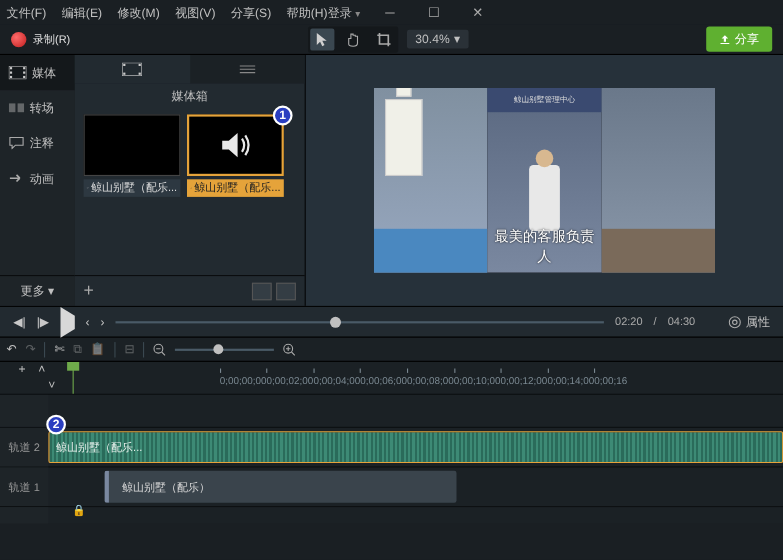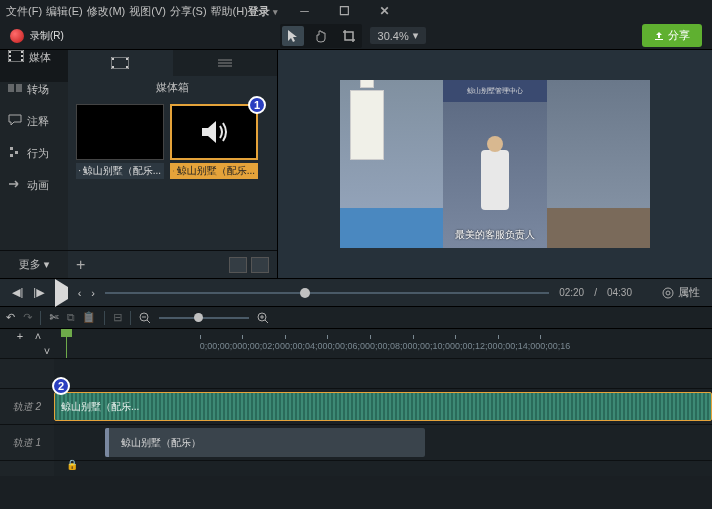--- a/index.html
+++ b/index.html
@@ -1,34 +1,34 @@
 <!DOCTYPE html>
 <html><head>
 <meta charset="utf-8">
 <style>
 * { margin: 0; padding: 0; box-sizing: border-box; font-family: "Microsoft YaHei", Arial, sans-serif; }
 body { background: #1a1f23; color: #c0c0c0; width: 712px; height: 509px; overflow: hidden; font-size: 11px; }
 .menubar { height: 22px; background: #1a1f23; display: flex; align-items: center; padding: 0 6px; }
-.menubar .left { display: flex; gap: 4px; }
+.menubar .left { display: flex; gap: 14px; }
 .menubar .center { flex: 1; text-align: center; color: #888; font-size: 11px; }
-.menubar .right { display: flex; align-items: center; gap: 14px; font-weight: bold; }
+.menubar .right { display: flex; align-items: center; gap: 14px; }
 .menubar .caret { color: #888; font-size: 9px; }
 .winbtn { width: 26px; text-align: center; color: #aaa; font-size: 12px; }
 .toolbar { height: 28px; background: #1a1f23; display: flex; align-items: center; padding: 0 10px; border-bottom: 1px solid #000; }
 .rec-btn { display: flex; align-items: center; gap: 6px; }
 .rec-dot { width: 14px; height: 14px; border-radius: 50%; background: radial-gradient(circle at 35% 35%, #ff6b6b, #c01c1c); }
 .rec-label { color: #e0e0e0; font-size: 10px; }
 .toolbar-center { margin-left: auto; display: flex; align-items: center; gap: 6px; background: #14181b; padding: 2px; border-radius: 2px; }
 .tool-ico { width: 22px; height: 20px; display: flex; align-items: center; justify-content: center; }
 .tool-ico.selected { background: #3a4750; border-radius: 2px; }
 .zoom-box { margin-left: 8px; padding: 2px 8px; background: #2a3137; border-radius: 2px; display: flex; align-items: center; gap: 4px; }
 .share-btn { margin-left: auto; background: #5fb030; color: #fff; padding: 4px 12px; border-radius: 3px; display: flex; align-items: center; gap: 4px; }
 .main-row { display: flex; height: 228px; }
 .side-col { width: 68px; background: #1e2428; display: flex; flex-direction: column; }
-.side-item { height: 32px; display: flex; gap: 5px; padding: 0 8px; font-size: 11px; }
+.side-item { height: 32px; display: flex; align-items: center; gap: 5px; padding: 0 8px; font-size: 11px; }
 .side-item.selected { background: #14181b; }
 .side-more { margin-top: auto; height: 28px; display: flex; align-items: center; justify-content: center; gap: 3px; font-size: 11px; border-top: 1px solid #0a0c0e; }
 .mediacol { width: 210px; background: #222a30; display: flex; flex-direction: column; border-right: 1px solid #000; }
 .mediatabs { height: 26px; display: flex; background: #1b2125; }
 .mediatab { flex: 1; display: flex; align-items: center; justify-content: center; }
 .mediatab.active { background: #222a30; }
 .mediahead { height: 22px; display: flex; align-items: center; justify-content: center; font-size: 11px; }
 .mediagrid { flex: 1; display: flex; gap: 6px; padding: 6px 8px; position: relative; }
 .mediaclip { width: 88px; }
 .clip-thumb { width: 88px; height: 56px; background: #000; border: 1px solid #444; position: relative; display: flex; align-items: center; justify-content: center; }
@@ -42,21 +42,21 @@
 .previewcol { flex: 1; background: #26313a; display: flex; align-items: center; justify-content: center; }
 .previewvid { width: 310px; height: 168px; background: #000; display: flex; overflow: hidden; }
 .prevpane { flex: 1; position: relative; }
 .pane-l { background: linear-gradient(#8090a0,#98a8c0); }
 .pane-m { background: linear-gradient(#5a6880,#7a88a0); display: flex; flex-direction: column; }
 .pane-r { background: linear-gradient(#6a788a,#8a98aa); }
 .signage { height: 22px; background: #3a4a70; display: flex; align-items: center; justify-content: center; font-size: 7px; color: #ddd; }
 .person { flex: 1; display: flex; align-items: center; justify-content: center; position: relative; }
 .person-body { width: 28px; height: 60px; background: #e8e8e8; border-radius: 4px; position: relative; margin-top: 10px; }
 .person-head { width: 16px; height: 16px; background: #d8b890; border-radius: 50%; position: absolute; top: -14px; left: 6px; }
-.caption-ol { position: absolute; bottom: 6px; left: 0; right: 0; text-align: center; color: #fff; font-size: 10px; text-shadow: 0 0 2px #000; }
+.caption-ol { position: absolute; bottom: 6px; left: 0; right: 0; text-align: center; color: #fff; font-size: 13px; text-shadow: 0 0 2px #000; }
 .building { position: absolute; left: 10px; top: 10px; width: 34px; height: 70px; background: #f0f0e8; border: 1px solid #ccc; }
 .steeple { position: absolute; left: 20px; top: -10px; width: 14px; height: 18px; background: #f0f0e8; border: 1px solid #ccc; }
 .pool { position: absolute; bottom: 0; left: 0; right: 0; height: 40px; background: #4a88c0; }
 .playbar { height: 28px; background: #222a30; display: flex; align-items: center; padding: 0 12px; gap: 10px; border-top: 1px solid #000; }
 .pb-btn { color: #c8c8c8; }
 .play-main { width: 0; height: 0; border-left: 13px solid #d8d8d8; border-top: 8px solid transparent; border-bottom: 8px solid transparent; }
 .pb-slider { flex: 1; height: 2px; background: #4a5a67; position: relative; }
 .pb-slider .knob { position: absolute; top: -4px; left: 44%; width: 10px; height: 10px; background: #c0c0c0; border-radius: 50%; }
 .pb-time { font-size: 10px; color: #aaa; }
 .propbtn { display: flex; align-items: center; gap: 4px; }
@@ -67,21 +67,21 @@
 .timeline-head { height: 30px; display: flex; background: #1b2125; border-top: 1px solid #000; }
 .th-ctrl { width: 58px; display: flex; flex-wrap: wrap; align-items: center; justify-content: center; }
 .th-ruler { flex: 1; position: relative; display: flex; justify-content: center; padding: 12px 8px 0 8px; overflow: hidden; }
 .tick { font-size: 9px; color: #7a8891; position: relative; }
 .tick::before { content: ""; position: absolute; top: -6px; left: 0; width: 1px; height: 4px; background: #7a8891; }
 .playhead { position: absolute; left: 8px; top: 0; width: 1px; height: 150px; background: #6eaa4a; }
 .playhead::before { content: ""; position: absolute; top: 0; left: -5px; width: 11px; height: 8px; background: #6eaa4a; }
 .tracks { flex: 1; background: #1b2125; }
 .track { display: flex; height: 36px; border-top: 1px solid #0d1012; }
 .track.gap { height: 30px; }
-.track-label { width: 54px; display: flex; align-items: center; justify-content: center; font-size: 10px; color: #999; background: #1e2428; font-style: italic; }
+.track-label { width: 44px; display: flex; align-items: center; justify-content: center; font-size: 10px; color: #999; background: #1e2428; }
 .track-content { flex: 1; position: relative; padding: 3px 4px; }
 .clip-bar { position: absolute; top: 3px; bottom: 3px; border-radius: 2px; display: flex; align-items: center; padding: 0 6px; font-size: 10px; overflow: hidden; }
 .clip-audio { left: 0; right: 0; background: repeating-linear-gradient(90deg, #2a6b5a 0 2px, #3d8a75 2px 4px); border: 1px solid #e5a33a; color: #e8f0ec; }
 .clip-video { left: 51px; width: 320px; background: #3a444c; color: #d8d8d8; }
 .clip-video .bar { position: absolute; left: 0; top: 0; bottom: 0; width: 4px; background: #7a88a0; }
 .callout { position: absolute; width: 18px; height: 18px; border-radius: 50%; background: #2a3ec0; border: 2px solid #fff; color: #fff; font-weight: bold; font-size: 11px; display: flex; align-items: center; justify-content: center; z-index: 10; }
 .lock-ico { position: absolute; left: 66px; bottom: 6px; color: #888; font-size: 10px; }
 svg { display: block; }
 </style>
 </head>
@@ -157,28 +157,20 @@
           <rect x="0" y="2" width="6" height="8" fill="#aaa" opacity="0.5"></rect>
           <rect x="8" y="2" width="6" height="8" fill="#aaa" opacity="0.5"></rect>
         </svg>
       <span>转场</span>
     </div>
     <div class="side-item">
       <svg width="14" height="12" viewBox="0 0 14 12">
           <path d="M1 1 L13 1 L13 8 L6 8 L3 11 L3 8 L1 8 Z" fill="none" stroke="#aaa"></path>
         </svg>
       <span>注释</span>
-    </div>
-    <div class="side-item">
-      <svg width="14" height="12" viewBox="0 0 14 12">
-          <rect x="2" y="1" width="3" height="3" fill="#aaa"></rect>
-          <rect x="7" y="5" width="3" height="3" fill="#aaa"></rect>
-          <rect x="2" y="8" width="3" height="3" fill="#aaa"></rect>
-        </svg>
-      <span>行为</span>
     </div>
     <div class="side-item">
       <svg width="14" height="12" viewBox="0 0 14 12">
           <path d="M1 6 L10 6 M10 6 L7 3 M10 6 L7 9" stroke="#aaa" fill="none" stroke-width="1.5"></path>
         </svg>
       <span>动画</span>
     </div>
     <div class="side-more">
       <span>更多</span>
         <span class="caret">▾</span>

